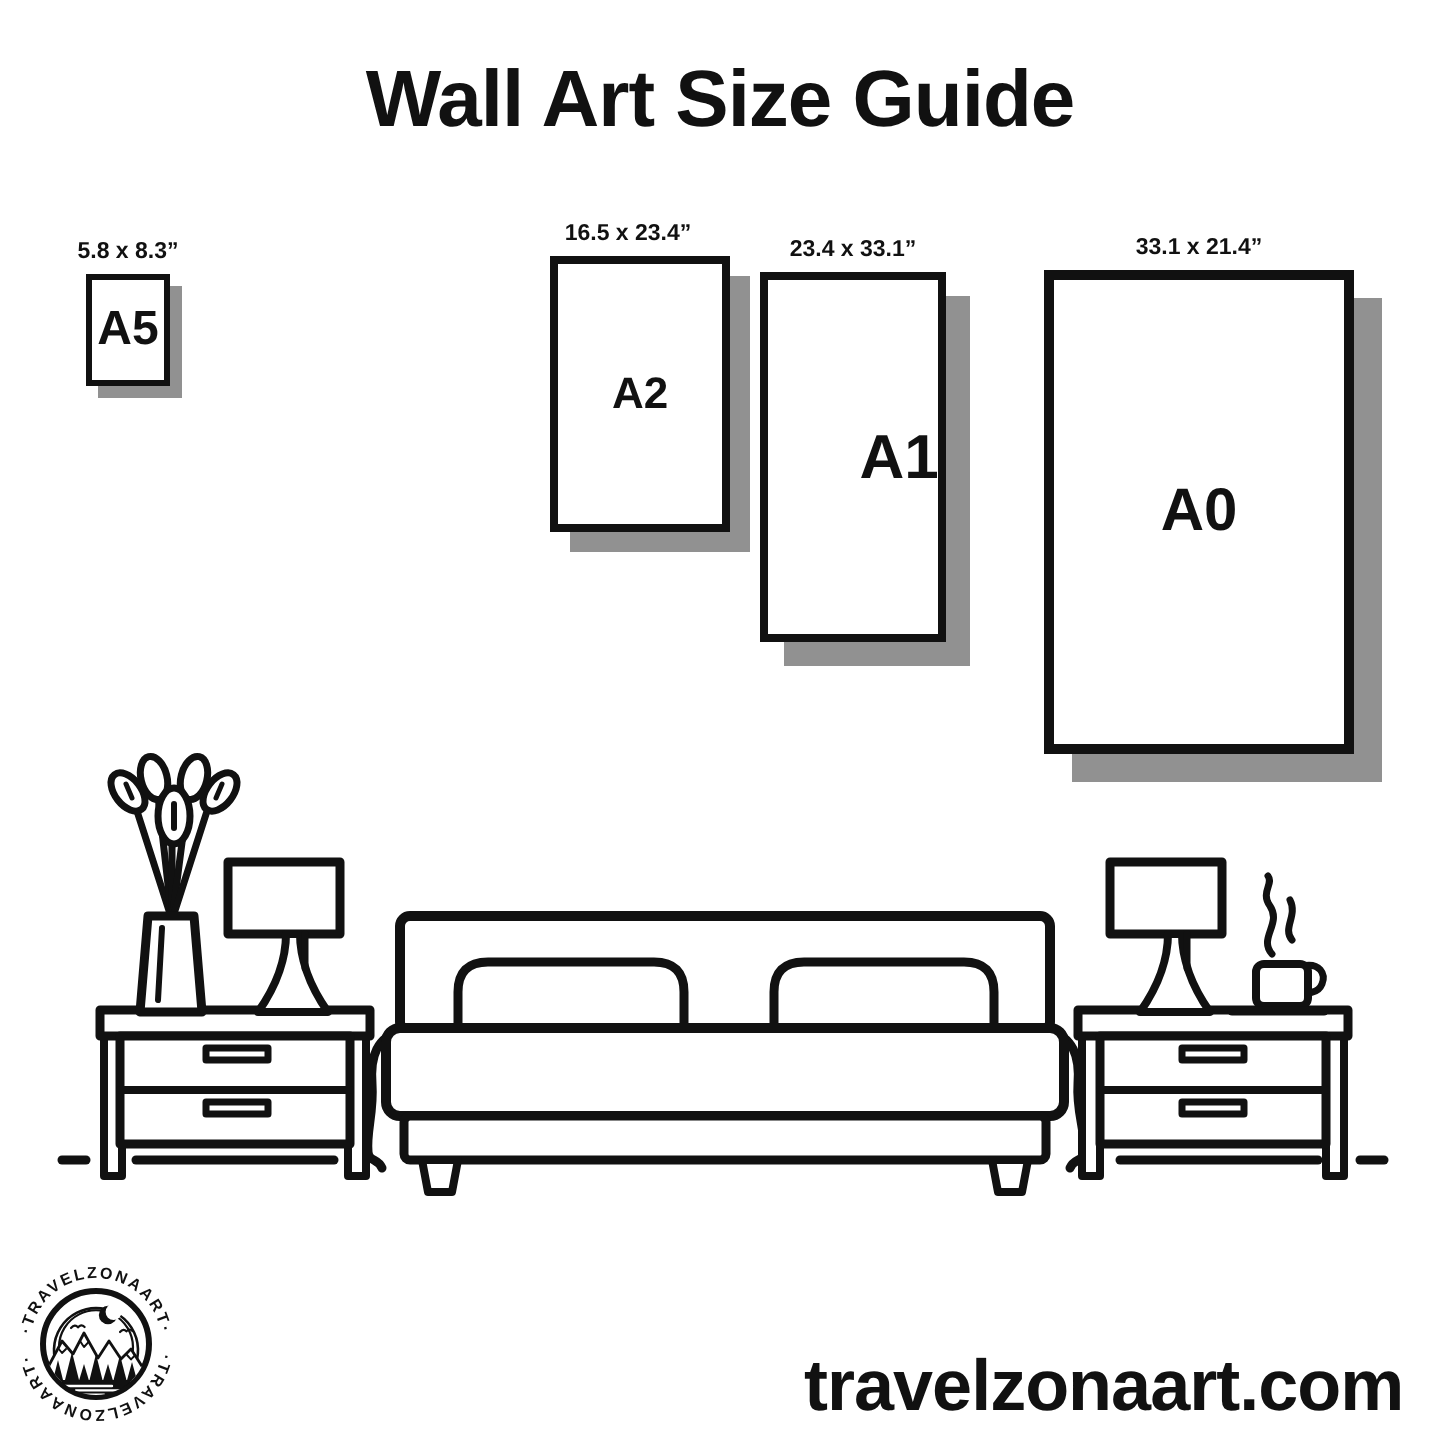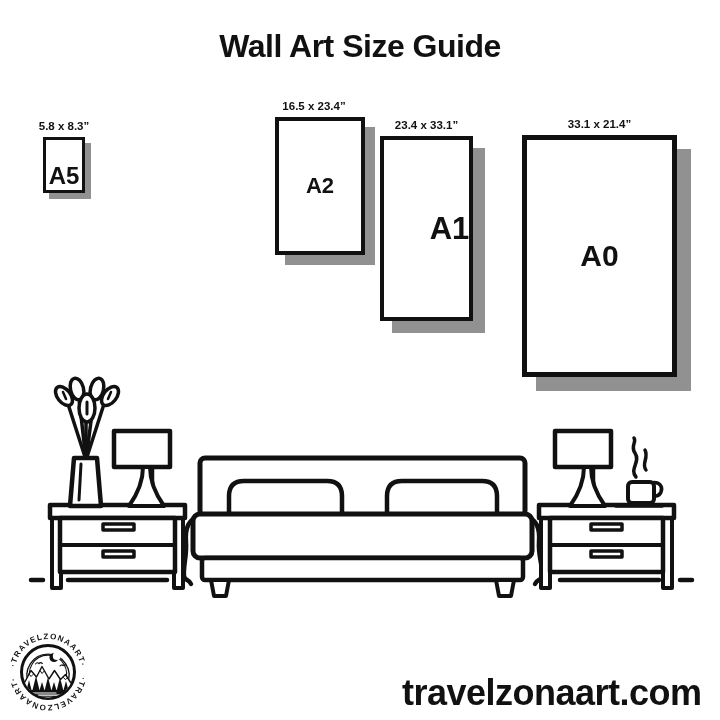--- a/index.html
+++ b/index.html
@@ -1,44 +1,44 @@
 <!DOCTYPE html>
 <html><head>
 <meta charset="utf-8">
 <style>
   html,body{margin:0;padding:0;background:#fff;}
   .canvas{position:relative;width:720px;height:720px;background:#ffffff;overflow:hidden;
           font-family:"Liberation Sans",sans-serif;color:#111;}
   .page-title{position:absolute;left:0;right:0;top:28px;text-align:center;
-          font-size:32px;font-weight:700;letter-spacing:-0.5px;color:#111;}
+          font-size:40px;font-weight:700;letter-spacing:-0.5px;color:#111;}
   .fg{position:absolute;}
   .dim{position:absolute;bottom:100%;left:50%;transform:translateX(-50%);
        margin-bottom:5px;white-space:nowrap;font-weight:700;font-size:11.5px;color:#111;}
   .paper{width:100%;height:100%;background:#fff;border:solid #111;box-sizing:border-box;
          display:flex;align-items:center;justify-content:center;font-weight:700;color:#111;}
   .illus{position:absolute;left:0;top:0;}
   .logo{position:absolute;left:8px;top:632px;}
   .website{position:absolute;left:402px;top:672px;font-size:36px;font-weight:700;
            letter-spacing:-0.5px;color:#111;white-space:nowrap;}
   svg text{font-family:"Liberation Sans",sans-serif;}
 </style>
 </head>
 <body>
 
 <div class="canvas">
 
   <div class="page-title">Wall Art Size Guide</div>
 
   <div class="fg" style="left:43px;top:137px;width:42px;height:56px;">
     <div class="dim">5.8 x 8.3”</div>
-    <div class="paper" style="border-width:3px;box-shadow:6px 6px 0 0 #919191;font-size:24px;align-items:flex-end;">
+    <div class="paper" style="border-width:3px;box-shadow:6px 6px 0 0 #919191;font-size:24px;">
       <span>A5</span>
     </div>
   </div>
-  <div class="fg" style="left:263px;top:117px;width:90px;height:138px;padding-left:12px;">
+  <div class="fg" style="left:263px;top:128px;width:90px;height:138px;padding-left:12px;">
     <div class="dim">16.5 x 23.4”</div>
     <div class="paper" style="border-width:4px;box-shadow:10px 10px 0 0 #919191;font-size:22px;">
       <span>A2</span>
     </div>
   </div>
   <div class="fg" style="left:380px;top:136px;width:93px;height:185px;">
     <div class="dim">23.4 x 33.1”</div>
     <div class="paper" style="border-width:4px;box-shadow:12px 12px 0 0 #919191;font-size:31px;padding-left:46px;">
       <span>A1</span>
     </div>

